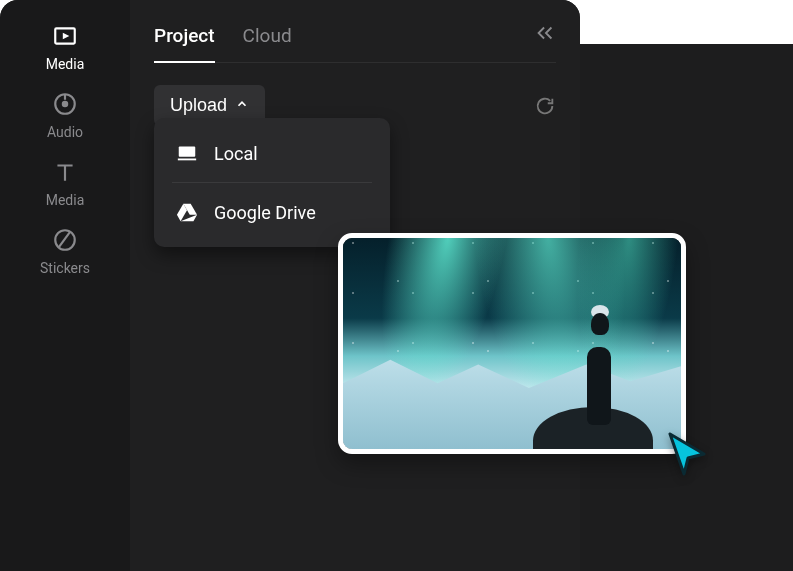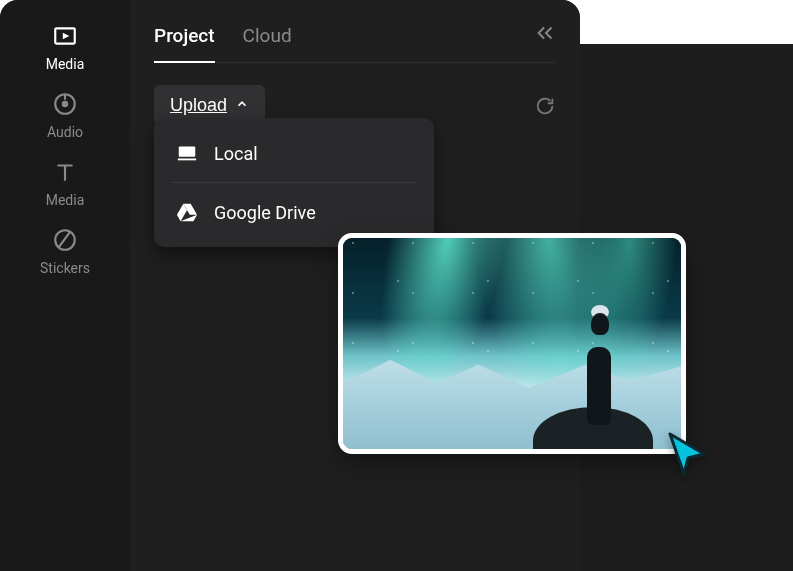--- a/index.html
+++ b/index.html
@@ -12,25 +12,25 @@
   .sb-item.active { color: #ffffff; }
   .sb-icon { width: 28px; height: 28px; display:flex; align-items:center; justify-content:center; }
   .sb-label { font-size: 14px; }
   
   .panel { flex: 1; background: #1f1f20; padding: 18px 24px 0 24px; position: relative; }
   .tabs { display: flex; gap: 28px; align-items: center; border-bottom: 1px solid #2e2e2f; }
   .tab { padding: 6px 0 14px 0; font-size: 19px; color: #8a8a8d; cursor:pointer; border-bottom: 2px solid transparent; margin-bottom:-1px;}
   .tab.active { color: #fff; border-bottom: 2px solid #fff; font-weight:500;}
   .collapse-btn { margin-left: auto; color: #8a8a8d; font-size: 18px; cursor:pointer; padding-bottom:10px;}
   .toolbar { display:flex; align-items:center; margin-top: 22px; gap: 10px;}
-  .upload-btn { background: #313133; color: #fff; font-size: 18px; padding: 10px 16px; border-radius: 6px; display:flex; align-items:center; gap:8px; cursor:pointer; border:none;text-decoration:underline;}
+  .upload-btn { background: #313133; color: #fff; font-size: 18px; padding: 10px 16px; border-radius: 6px; display:flex; align-items:center; gap:8px; cursor:pointer; border:none;}
   .upload-btn .chev { font-size: 14px; }
   .refresh-btn { margin-left:auto; color:#777; cursor:pointer; display:flex;}
   
-  .dropdown { position:absolute; left:24px; top:118px; width: 280px; background:#2a2a2c; border-radius:10px; padding: 10px 0; box-shadow: 0 8px 18px rgba(0,0,0,.45);}
+  .dropdown { position:absolute; left:24px; top:118px; width: 236px; background:#2a2a2c; border-radius:10px; padding: 10px 0; box-shadow: 0 8px 18px rgba(0,0,0,.45);}
   .dd-item { display:flex; align-items:center; gap:16px; padding: 14px 22px; color:#fff; font-size:18px; cursor:pointer;}
   .dd-item .di-icon { width:22px; display:flex; justify-content:center; color:#fff;}
   .dd-sep { height:1px; background:#3a3a3c; margin: 4px 18px;}
   
   .preview { position:absolute; left: 338px; top: 233px; width: 348px; height: 221px; border-radius: 14px; border: 5px solid #fff; overflow:hidden; box-shadow: 0 10px 22px rgba(0,0,0,.35); z-index:5;}
   .aurora { position:relative; width:100%; height:100%; background: linear-gradient(180deg, #05202b 0%, #0a3a48 38%, #6ec4c9 56%, #c7e8ef 72%, #e7f2f6 100%);}
   .glow1 { position:absolute; top:0; left:30px; width:120px; height:170px; background: radial-gradient(ellipse at 50% 0%, rgba(94,236,212,.85), rgba(94,236,212,0) 70%); transform: skewX(-10deg);}
   .glow2 { position:absolute; top:0; left:140px; width:150px; height:190px; background: radial-gradient(ellipse at 50% 0%, rgba(94,236,212,.7), rgba(94,236,212,0) 70%); transform: skewX(6deg);}
   .glow3 { position:absolute; top:0; right:10px; width:100px; height:160px; background: radial-gradient(ellipse at 50% 0%, rgba(80,230,200,.55), rgba(80,230,200,0) 70%); transform: skewX(-6deg);}
   .stars { position:absolute; inset:0; background-image: radial-gradient(#fff 1px, transparent 1px), radial-gradient(#fff 1px, transparent 1px); background-size: 90px 70px, 60px 50px; background-position: 10px 8px, 40px 30px; opacity:.35; }

